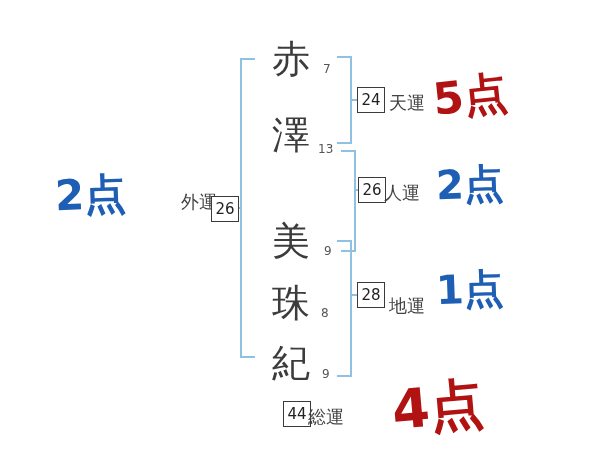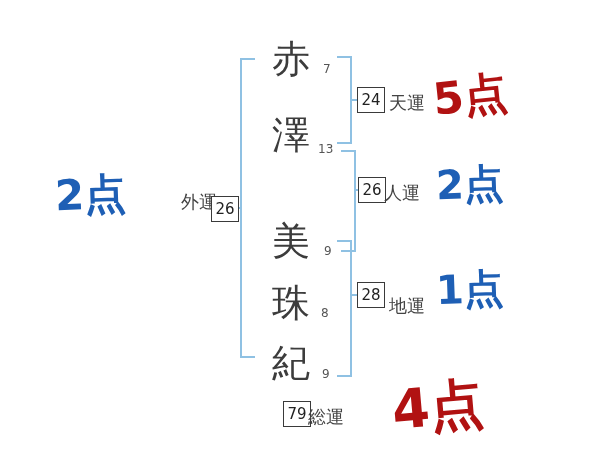--- a/index.html
+++ b/index.html
@@ -72,21 +72,21 @@
 
   <div class="numbox" style="left:357px;top:87px">24</div>
   <div class="flabel" style="left:389px;top:94px">天運</div>
 
   <div class="numbox" style="left:358px;top:177px">26</div>
   <div class="flabel" style="left:384px;top:184px">人運</div>
 
   <div class="numbox" style="left:357px;top:282px">28</div>
   <div class="flabel" style="left:389px;top:297px">地運</div>
 
-  <div class="numbox" style="left:283px;top:401px">79</div>
+  <div class="numbox" style="left:283px;top:401px">44</div>
   <div class="flabel" style="left:308px;top:408px">総運</div>
 
   <div class="score blue" style="left:55px;top:174px;font-size:42px;transform:rotate(-2deg)">2点</div>
   <div class="score red" style="left:433px;top:74px;font-size:44px;transform:rotate(-6deg)">5点</div>
   <div class="score blue" style="left:436px;top:164px;font-size:40px;transform:rotate(-2deg)">2点</div>
   <div class="score blue" style="left:436px;top:269px;font-size:40px;transform:rotate(-2deg)">1点</div>
   <div class="score red" style="left:392px;top:380px;font-size:54px;transform:rotate(-5deg)">4点</div>
 
 </div>
 

